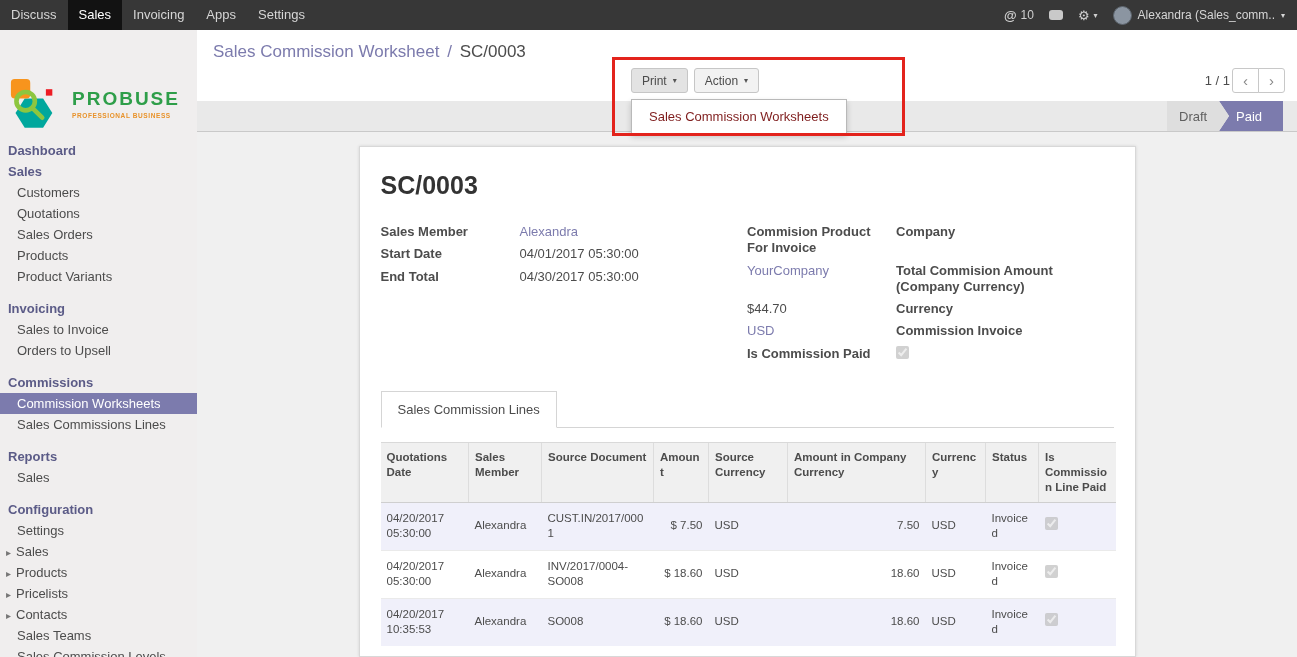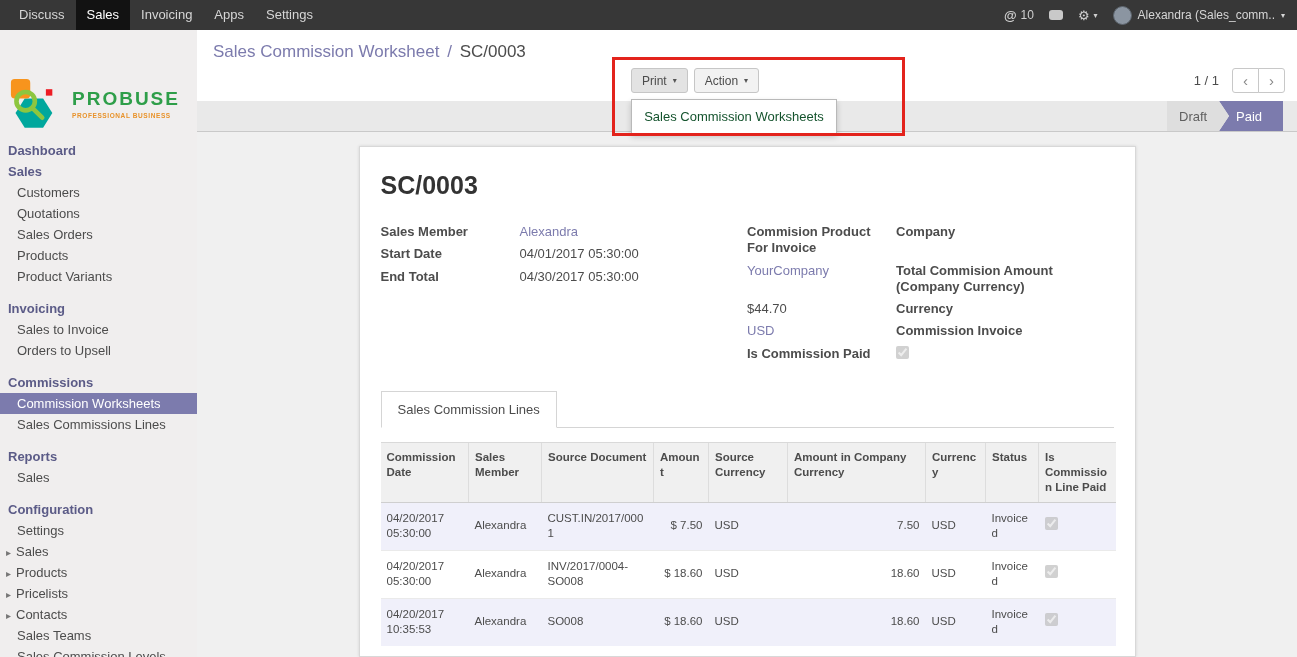--- a/index.html
+++ b/index.html
@@ -2,21 +2,21 @@
 <html><head>
 <meta charset="utf-8">
 <style>
   * { box-sizing: border-box; margin: 0; padding: 0; }
   html, body { width: 1297px; height: 657px; overflow: hidden; }
   body { font-family: "Liberation Sans", sans-serif; background: #fff; }
   .app { width: 100%; height: 100%; display: flex; flex-direction: column; }
 
   
   .topbar { height: 30px; flex: 0 0 30px; background: #373737; display: flex; align-items: stretch; }
-  .topbar-menus { display: flex; padding-left: 8px; }
+  .topbar-menus { display: flex; }
   .menu-item { color: #d6d6d6; font-size: 13px; line-height: 30px; padding: 0 11px; cursor: pointer; }
   .menu-item.active { background: #121212; color: #fff; }
   .systray { margin-left: auto; display: flex; align-items: center; gap: 15px; padding-right: 12px; color: #cfcfcf; font-size: 12px; }
   .systray-item { display: flex; align-items: center; gap: 4px; cursor: pointer; color: #cfcfcf; }
   .at-glyph { font-size: 13px; font-weight: bold; }
   .bubble { width: 14px; height: 10px; background: #c9c9c9; border-radius: 3px; position: relative; display: inline-block; }
   .bubble::after { content: ""; position: absolute; left: 3px; bottom: -4px; border: 4px solid transparent; border-top-color: #c9c9c9; border-left-width: 3px; border-right-width: 3px; }
   .gear { font-size: 13px; line-height: 1; }
   .caret { font-size: 8px; color: inherit; }
   .user-menu { display: flex; align-items: center; gap: 6px; cursor: pointer; color: #d6d6d6; }
@@ -42,22 +42,22 @@
   .control-panel { flex: 0 0 71px; height: 71px; background: #fff; position: relative; }
   .breadcrumb { position: absolute; left: 16px; top: 12px; font-size: 17px; white-space: nowrap; }
   .bc-link { color: #7c7bad; cursor: pointer; }
   .bc-sep { color: #7c7bad; margin: 0 3px; }
   .bc-current { color: #4c4c4c; }
   .cp-buttons { position: absolute; left: 434px; top: 38px; display: flex; gap: 6px; }
   .btn { height: 25px; padding: 0 10px; font-size: 12px; font-family: inherit; background: #f2f2f2; border: 1px solid #c6c6c6; border-radius: 3px; color: #4c4c4c; display: inline-flex; align-items: center; gap: 6px; cursor: pointer; }
   .btn.open { background: #e3e3e3; }
   .btn .caret { color: #555; }
   .dropdown { position: absolute; top: 31px; left: 0; background: #fff; border: 1px solid #b9b9b9; box-shadow: 0 3px 6px rgba(0,0,0,0.18); min-width: 206px; padding: 4px 0; z-index: 60; }
-  .dropdown-item { padding: 5px 10px; font-size: 13px; color: #14532d; cursor: pointer; white-space: nowrap; text-align: center; }
-  .pager { position: absolute; right: 12px; top: 38px; display: flex; align-items: center; gap: 13px; font-size: 13px; color: #4c4c4c; }
+  .dropdown-item { padding: 5px 17px; font-size: 13px; color: #7f1d1d; cursor: pointer; white-space: nowrap; }
+  .pager { position: absolute; right: 12px; top: 38px; display: flex; align-items: center; gap: 2px; font-size: 13px; color: #4c4c4c; }
   .pager-buttons { display: flex; }
   .pager-btn { width: 27px; height: 25px; background: #fff; border: 1px solid #c8c8c8; color: #888; font-size: 15px; cursor: pointer; line-height: 1; }
   .pager-btn.prev { border-radius: 3px 0 0 3px; }
   .pager-btn.next { border-radius: 0 3px 3px 0; margin-left: -1px; }
 
   
   .status-strip { flex: 0 0 31px; height: 31px; background: #e9e9e9; border-bottom: 1px solid #c9c9c9; display: flex; justify-content: flex-end; align-items: stretch; padding-right: 14px; }
   .status { display: flex; align-items: center; font-size: 13px; cursor: pointer; }
   .status.draft { background: #dedede; color: #5f5f5f; width: 62px; padding-left: 12px; clip-path: polygon(0 0, 52px 0, 62px 50%, 52px 100%, 0 100%); position: relative; z-index: 2; margin-right: -10px; }
   .status.paid { background: #7c7bad; color: #fff; width: 64px; padding-left: 17px; clip-path: polygon(0 0, 100% 0, 100% 100%, 0 100%, 10px 50%); }
@@ -249,21 +249,21 @@
                 <col style="width:112px">
                 <col style="width:55px">
                 <col style="width:79px">
                 <col style="width:138px">
                 <col style="width:60px">
                 <col style="width:53px">
                 <col style="width:77px">
             </colgroup>
             <thead>
               <tr>
-                <th>Commission Date</th>
+                <th>Quotations Date</th>
                 <th>Sales Member</th>
                 <th>Source Document</th>
                 <th>Amount</th>
                 <th>Source Currency</th>
                 <th>Amount in Company Currency</th>
                 <th>Currency</th>
                 <th>Status</th>
                 <th>Is Commission Line Paid</th>
               </tr>
             </thead>

